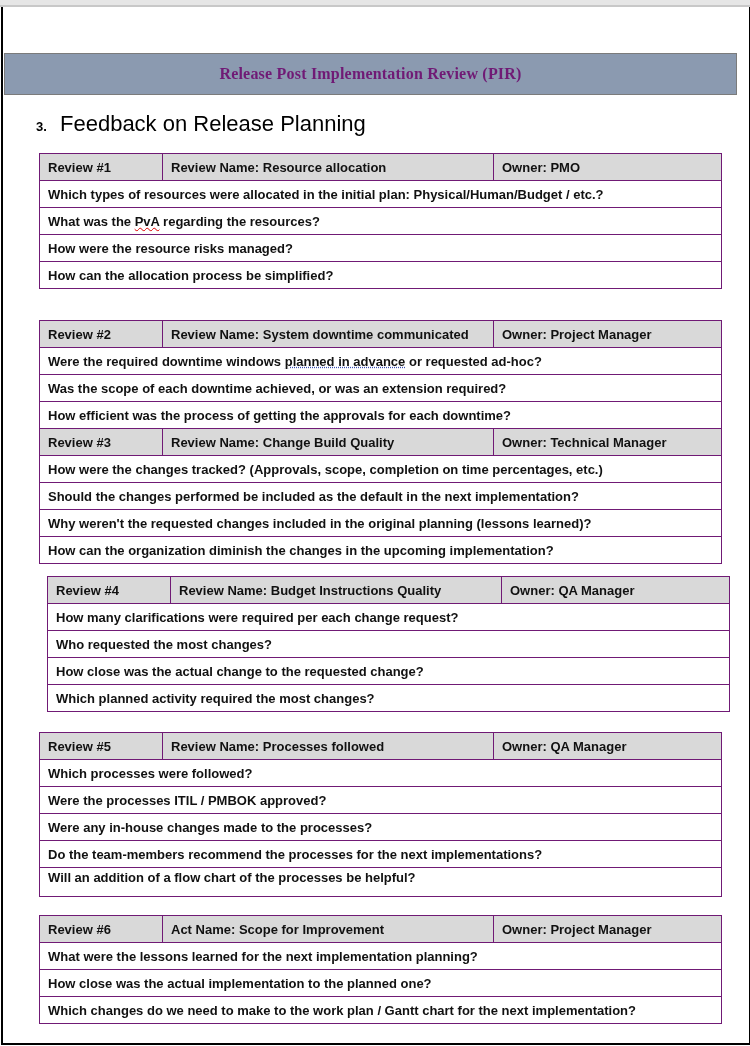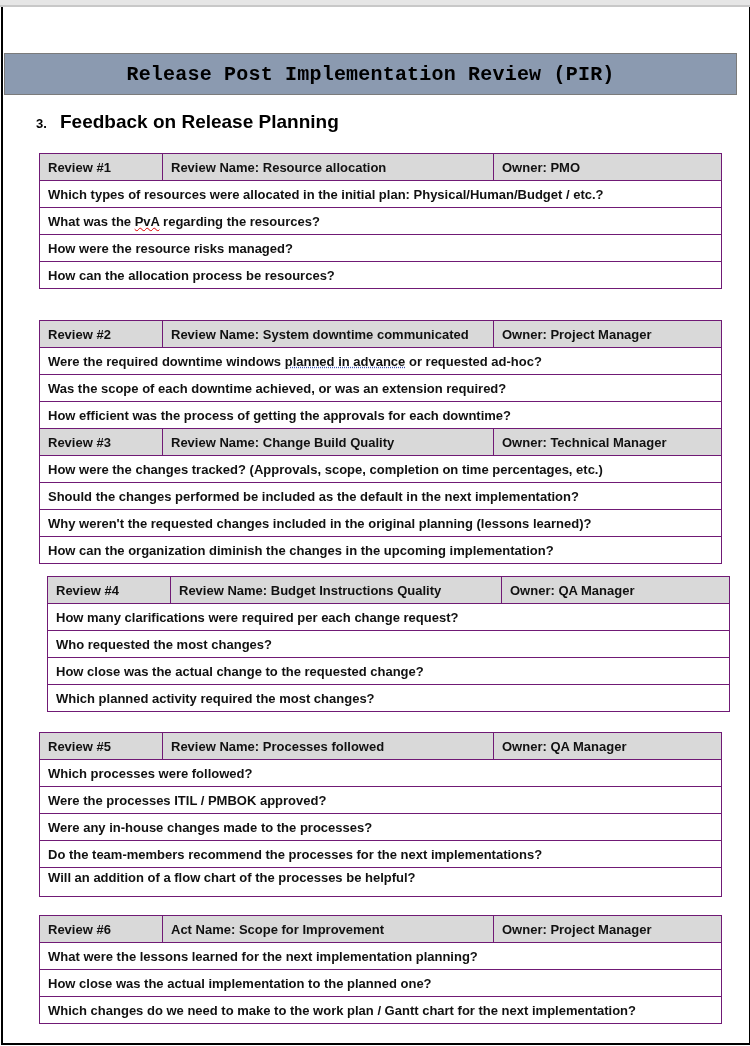--- a/index.html
+++ b/index.html
@@ -5,25 +5,25 @@
   html, body { margin: 0; padding: 0; background: #ffffff; }
   body { width: 750px; height: 1046px; position: relative; overflow: hidden;
          font-family: "Liberation Sans", sans-serif; color: #000; }
   .topstrip { position: absolute; left: 0; top: 0; width: 750px; height: 5px;
               background: #e6e6e6; border-bottom: 2px solid #c8c8c8; }
   .page { position: absolute; left: 1px; top: 7px; width: 746px; height: 1036px;
           border-left: 2px solid #000; border-right: 2px solid #000; border-bottom: 2px solid #000; }
   .title-band { position: absolute; left: 4px; top: 53px; width: 731px; height: 40px;
                 background: #8b9ab0; border: 1px solid #7b7b7b;
                 display: flex; align-items: center; justify-content: center; }
-  .title-band span { color: #000000; font-family: Liberation Mono, monospace; font-weight: bold;
-                     font-size: 20px; letter-spacing: 0.2px; }
+  .title-band span { color: #701a75; font-family: Liberation Serif, serif; font-weight: bold;
+                     font-size: 16px; letter-spacing: 0.2px; }
   .section-heading { position: absolute; left: 36px; top: 111px; display: flex; align-items: baseline; }
   .section-heading .num { font-size: 13px; font-weight: bold; width: 24px; }
-  .section-heading .txt { font-size: 19px; font-weight: bold; }
+  .section-heading .txt { font-size: 22px; font-weight: normal; }
   table.review { position: absolute; left: 39px; width: 682px; border-collapse: collapse;
                  table-layout: fixed; font-size: 13px; }
   table.review td { border: 1px solid #701a75; padding: 0 8px; height: 26px; vertical-align: middle;
                     white-space: nowrap; overflow: hidden; font-weight: bold; color: #111; }
   table.review tr.hdr td { background: #d9d9d9; }
   col.c1 { width: 123px; } col.c2 { width: 331px; } col.c3 { width: 228px; }
   .squiggle { text-decoration: underline wavy #d00; text-decoration-thickness: 1px; }
   .dotted { text-decoration: underline dotted #3b4fb0; }
 </style>
 </head>
@@ -56,21 +56,21 @@
   <tr>
         <td colspan="3">Which types of resources were allocated in the initial plan: Physical/Human/Budget / etc.?</td>
       </tr>
   <tr>
         <td colspan="3">What was the <span class="squiggle">PvA</span> regarding the resources?</td>
       </tr>
   <tr>
         <td colspan="3">How were the resource risks managed?</td>
       </tr>
   <tr>
-        <td colspan="3">How can the allocation process be resources?</td>
+        <td colspan="3">How can the allocation process be simplified?</td>
       </tr>
 </tbody>
   </table>
 
 <table class="review" style="top:295px;margin-top:25px;">
   <colgroup>
       <col class="c1">
       <col class="c2">
       <col class="c3">
     </colgroup>

